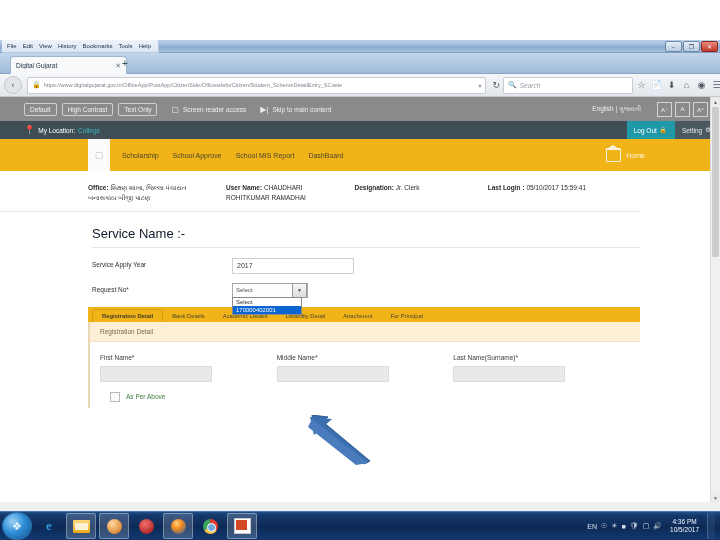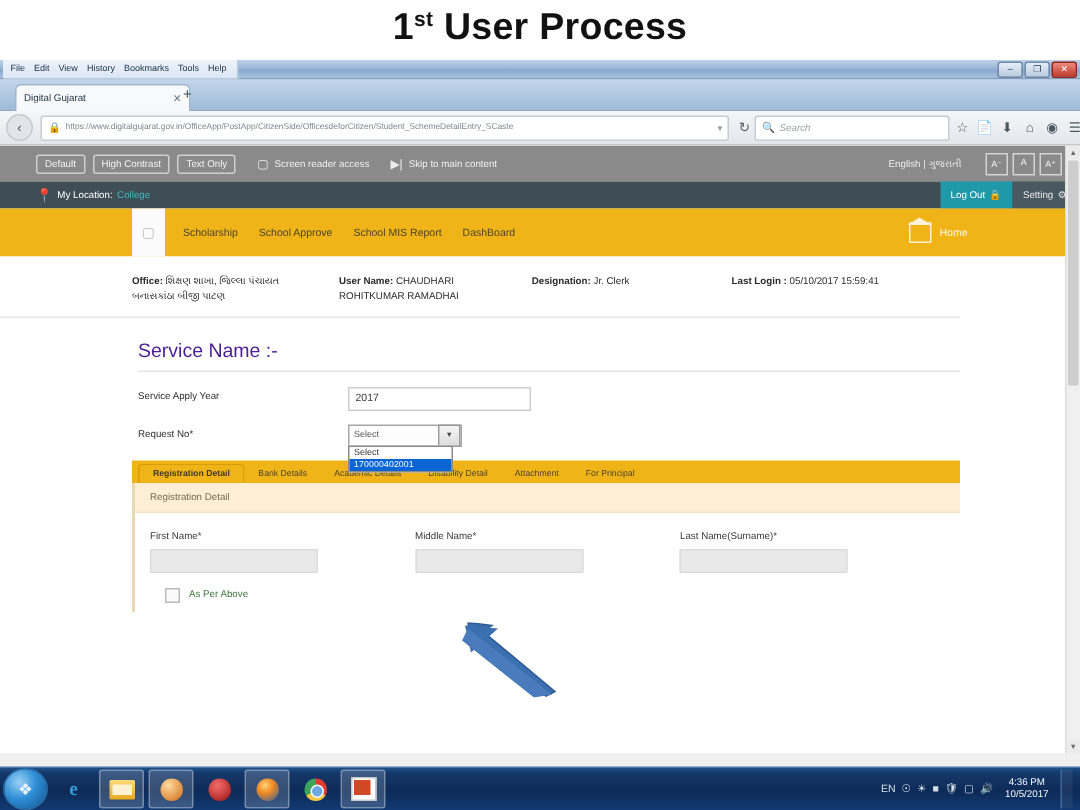--- a/index.html
+++ b/index.html
@@ -153,21 +153,21 @@
     display:flex;padding:12px 0 8px 88px;border-bottom:1px solid #e6e6e6;margin-right:80px;
   }
   .ur-cell{font-size:6.5px;color:#2b2b2b;line-height:1.5;}
   .ur-c1{width:145px;}
   .ur-c2{width:135px;}
   .ur-c3{width:140px;}
   .ur-c4{width:160px;}
   .ur-cell .lbl{font-weight:bold;}
 
   .svc-title{
-    font-size:13px;color:#4c1d95;padding:14px 0 6px 92px;
+    font-size:13px;color:#0f172a;padding:14px 0 6px 92px;
   }
   .svc-rule{
     margin:0 80px 0 92px;border-bottom:1px solid #e4e4e4;
   }
 
   .form-rows{padding:10px 0 0 92px;}
   .frow{display:flex;align-items:flex-start;margin-bottom:9px;position:relative;}
   .flabel{width:140px;font-size:6.5px;color:#2f2f2f;padding-top:3px;}
   .finput{
     width:112px;height:14px;background:#fff;border:1px solid #cfcfcf;
@@ -270,23 +270,20 @@
   .clock{
     text-align:center;color:#f2f7fc;font-size:6.5px;line-height:1.25;margin-left:4px;padding-right:4px;
   }
   .showdesk{width:7px;height:26px;border-left:1px solid #3c6699;background:rgba(255,255,255,.06);}
 </style>
 </head>
 <body>
 
 <div class="slide">
 
-  <div class="slide-title">
-    <span>1</span><sup>st</sup><span> User Process</span>
-  </div>
 
   <div class="browser">
 
     <div class="menubar">
       <div class="mitems">
         <span>File</span>
         <span>Edit</span>
         <span>View</span>
         <span>History</span>
         <span>Bookmarks</span>

